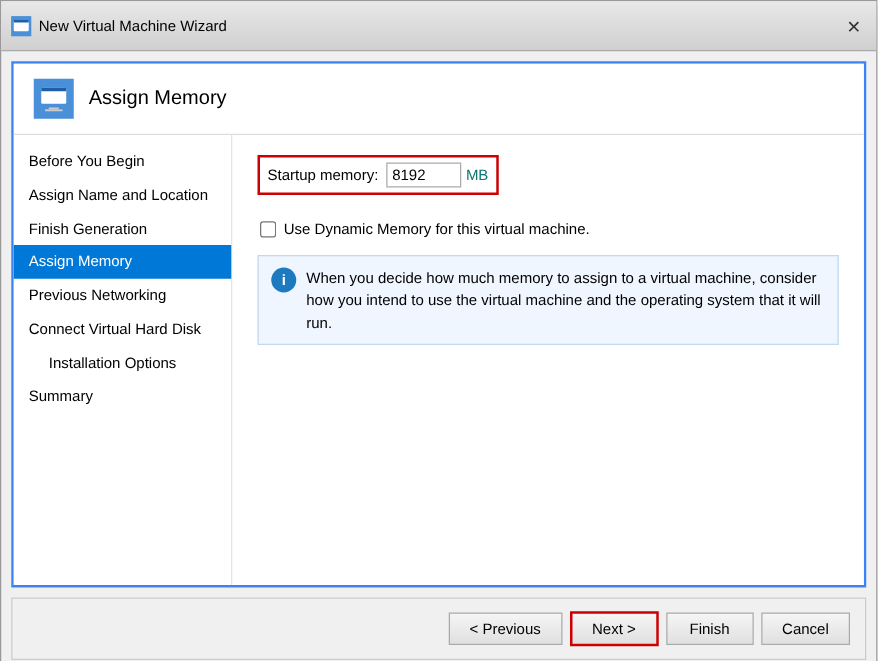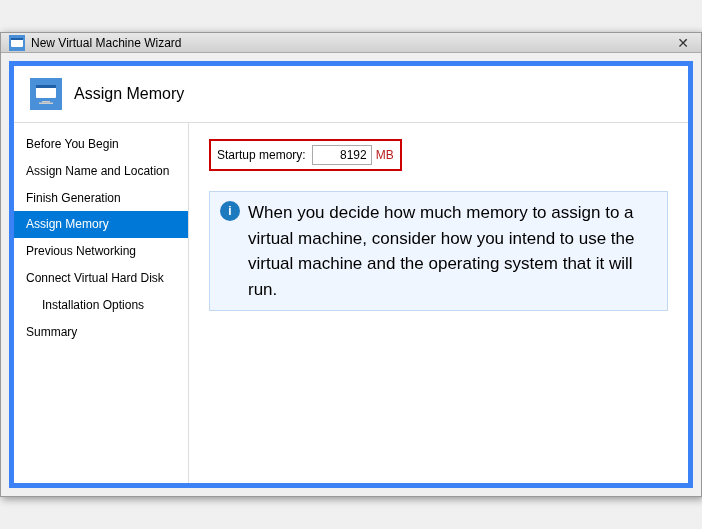--- a/index.html
+++ b/index.html
@@ -17,21 +17,21 @@
       background: #f0f0f0;
       border: 1px solid #999;
       box-shadow: 2px 2px 8px rgba(0,0,0,0.4);
     }
     .title-bar {
       background: linear-gradient(to bottom, #e8e8e8, #d0d0d0);
       border-bottom: 1px solid #aaa;
       display: flex;
       align-items: center;
       padding: 6px 8px;
-      height: 20px;
+      height: 40px;
     }
     .title-bar-icon {
       width: 16px;
       height: 16px;
       margin-right: 6px;
       background: #4a90d9;
       display: inline-block;
     }
     .title-bar-text {
       flex: 1;
@@ -47,21 +47,21 @@
       justify-content: center;
       cursor: pointer;
       font-size: 14px;
       color: #333;
       border: 1px solid transparent;
     }
     .content-area {
       display: flex;
       flex-direction: column;
       background: #fff;
-      border: 5px solid #3b82f6;
+      border: 2px solid #3b82f6;
       margin: 8px;
     }
     .header-section {
       display: flex;
       align-items: center;
       padding: 12px 16px;
       border-bottom: 1px solid #ddd;
       background: #fff;
     }
     .header-icon {
@@ -126,26 +126,25 @@
       font-size: 12px;
       color: #000;
       margin-right: 6px;
       white-space: nowrap;
     }
     .memory-input {
       width: 60px;
       border: 1px solid #aaa;
       padding: 2px 4px;
       font-size: 12px;
-      text-align: right;
       outline: none;
     }
     .memory-unit {
       font-size: 12px;
-      color: #b91c1c;
+      color: #0f766e;
       margin-left: 4px;
     }
     .checkbox-row {
       display: flex;
       align-items: center;
       margin-bottom: 14px;
       margin-left: 2px;
     }
     .checkbox-row input[type="checkbox"] {
       margin-right: 6px;
@@ -170,21 +169,21 @@
       display: flex;
       align-items: center;
       justify-content: center;
       font-size: 12px;
       font-weight: bold;
       margin-right: 8px;
       flex-shrink: 0;
       margin-top: 1px;
     }
     .info-text {
-      font-size: 17px;
+      font-size: 12px;
       color: #000;
       line-height: 1.5;
     }
     .footer {
       display: flex;
       justify-content: flex-end;
       align-items: center;
       padding: 10px 12px;
       border-top: 1px solid #ddd;
       background: #f0f0f0;
@@ -276,22 +275,32 @@
       <div class="panel">
 
         <div class="memory-row-wrapper">
           <div class="memory-input-row">
             <span class="memory-label">Startup memory:</span>
             <input class="memory-input" type="text" value="8192" style="">
             <span class="memory-unit">MB</span>
           </div>
         </div>
 
+        <div class="checkbox-row">
+          <input type="checkbox" id="dynamic-memory" style="">
+          <label for="dynamic-memory" class="checkbox-label">Use Dynamic Memory for this virtual machine.</label>
+        </div>
 
         <div class="info-box">
           <div class="info-icon">i</div>
           <span class="info-text">When you decide how much memory to assign to a virtual machine, consider how you intend to use the virtual machine and the operating system that it will run.</span>
         </div>
       </div>
     </div>
   </div>
 
+  <div class="footer">
+    <button class="btn">&lt; Previous</button>
+    <button class="btn primary">Next &gt;</button>
+    <button class="btn">Finish</button>
+    <button class="btn">Cancel</button>
+  </div>
 </div>
 
 </body></html>

